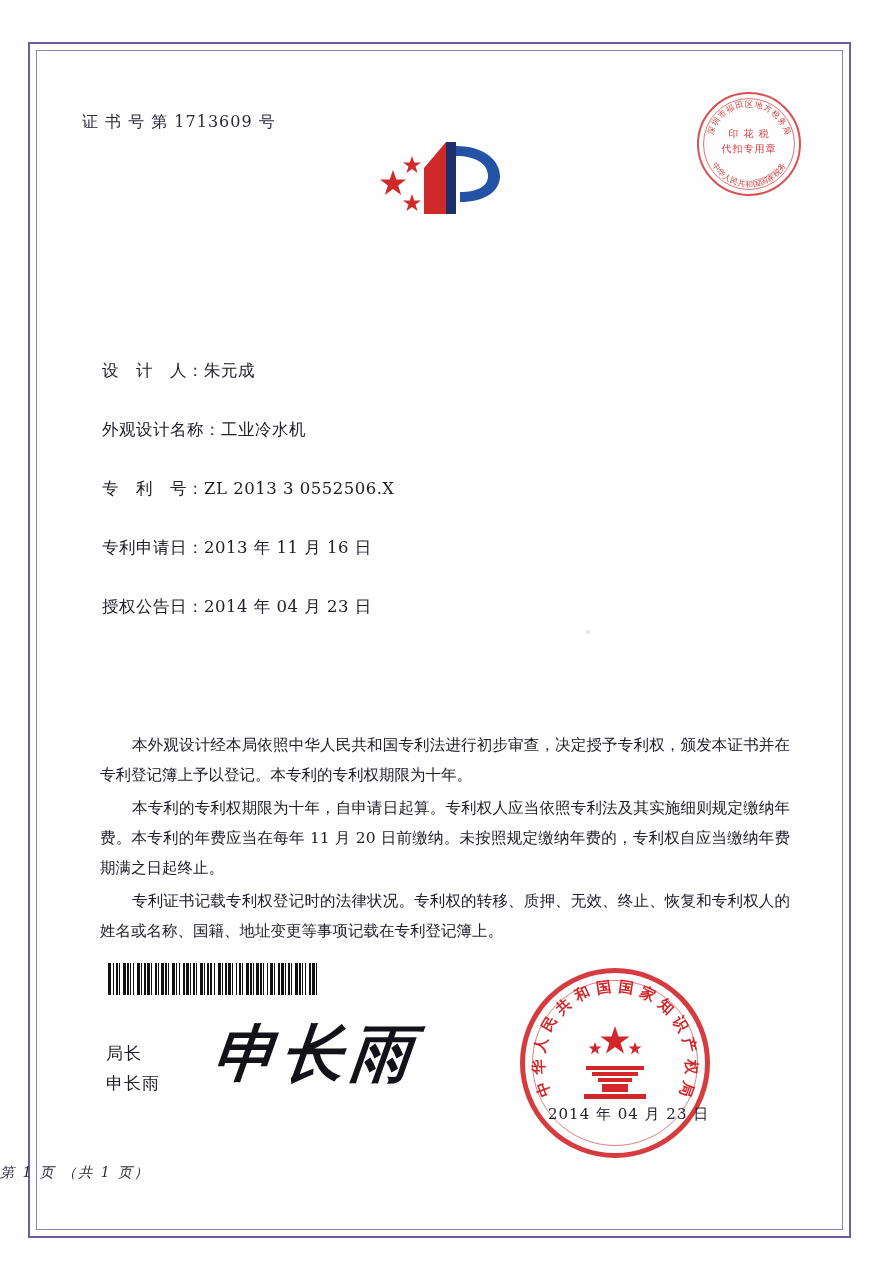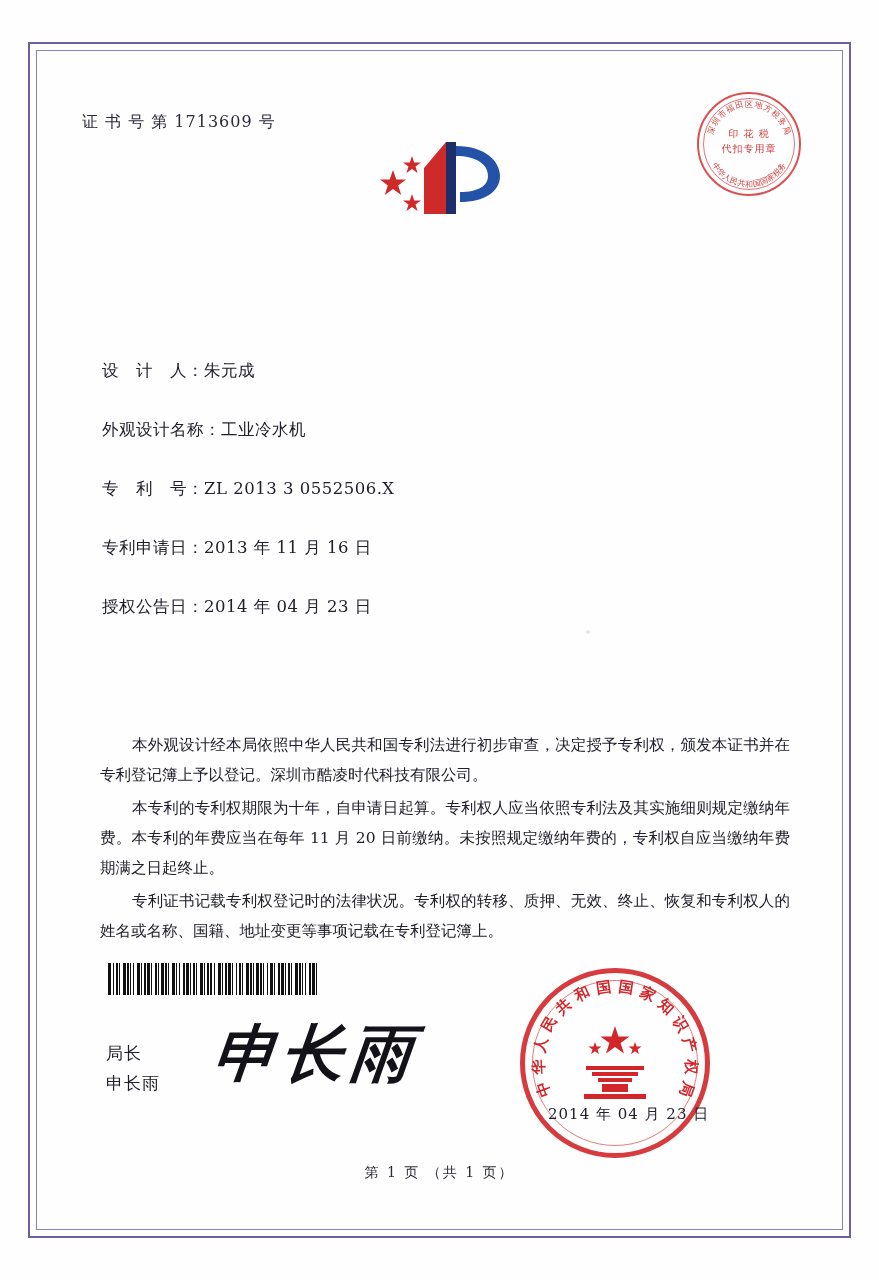--- a/index.html
+++ b/index.html
@@ -248,24 +248,25 @@
     letter-spacing: 1px;
     color: #20202c;
     z-index: 5;
   }
 
   
   .footer {
     position: absolute;
     left: 0; right: 0;
     top: 1164px;
-    text-align: center;
+    text-align: left;
     font-size: 14px;
     letter-spacing: 2px;
     color: #2a2a36;
+    font-style: italic;
   }
 
   
   .speck {
     position: absolute;
     background: #cfcfcf;
     border-radius: 50%;
     opacity: 0.5;
   }
 </style>
@@ -353,21 +354,21 @@
       <span class="field-label">专利申请日：</span>
       <span class="field-value">2013 年 11 月 16 日</span>
     </div>
     <div class="field-row">
       <span class="field-label">授权公告日：</span>
       <span class="field-value">2014 年 04 月 23 日</span>
     </div>
   </div>
 
   <div class="body-text">
-    <p>本外观设计经本局依照中华人民共和国专利法进行初步审查，决定授予专利权，颁发本证书并在专利登记簿上予以登记。深圳市酷凌时代科技有限公司。</p>
+    <p>本外观设计经本局依照中华人民共和国专利法进行初步审查，决定授予专利权，颁发本证书并在专利登记簿上予以登记。本专利的专利权期限为十年。</p>
     <p>本专利的专利权期限为十年，自申请日起算。专利权人应当依照专利法及其实施细则规定缴纳年费。本专利的年费应当在每年 11 月 20 日前缴纳。未按照规定缴纳年费的，专利权自应当缴纳年费期满之日起终止。</p>
     <p>专利证书记载专利权登记时的法律状况。专利权的转移、质押、无效、终止、恢复和专利权人的姓名或名称、国籍、地址变更等事项记载在专利登记簿上。</p>
   </div>
 
   <div class="barcode" id="barcode">
       <i style="width:3px"></i>
       <i style="width:2px;background:transparent"></i>
       <i style="width:1px"></i>
       <i style="width:2px;background:transparent"></i>
       <i style="width:2px"></i>

